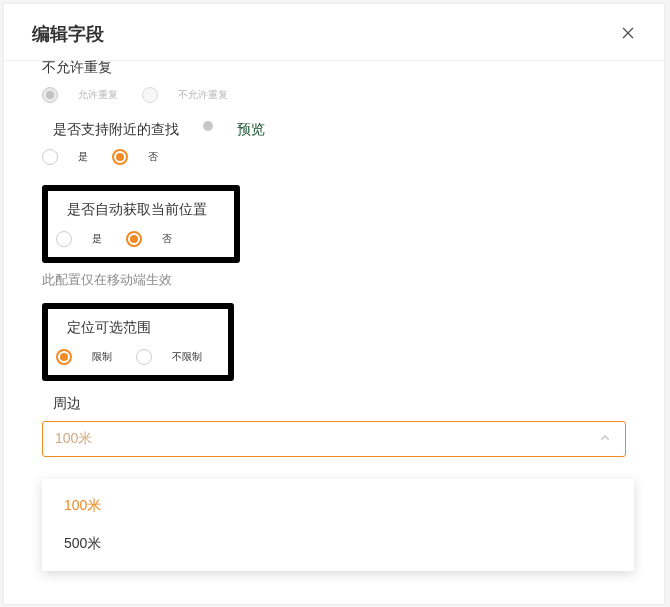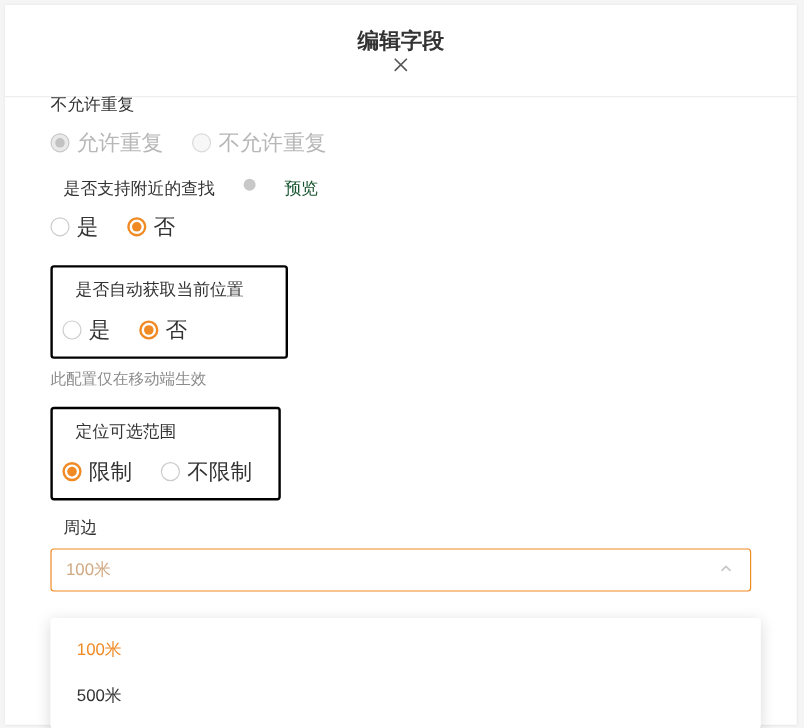--- a/index.html
+++ b/index.html
@@ -17,21 +17,20 @@
       margin: 4px;
       position: relative;
       box-shadow: 0 0 2px rgba(0,0,0,0.1);
     }
     .modal-header {
       display: flex;
       align-items: center;
       justify-content: space-between;
       padding: 18px 28px 14px 28px;
       border-bottom: 1px solid #eee;
-      flex-direction: column;
     }
     .modal-title {
       font-size: 18px;
       font-weight: 600;
       color: #333;
     }
     .close-btn {
       font-size: 20px;
       color: #666;
       cursor: pointer;
@@ -74,22 +73,22 @@
     }
     .radio-row {
       display: flex;
       gap: 24px;
       align-items: center;
       margin-bottom: 8px;
     }
     .radio-option {
       display: inline-flex;
       align-items: center;
-      gap: 6px;
-      font-size: 18px;
+      gap: 20px;
+      font-size: 10px;
       color: #333;
       cursor: default;
     }
     .radio {
       width: 16px; height: 16px;
       border-radius: 50%;
       border: 1.5px solid #ccc;
       position: relative;
       display: inline-block;
       flex-shrink: 0;
@@ -103,21 +102,21 @@
       border-color: #f08a24;
       border-width: 2px;
     }
     .radio.selected::after{
       content:""; position:absolute; inset:2px; border-radius:50%; background:#f08a24;
     }
     .disabled-text { color: #b7b7b7; }
     .help-text { color:#8b8b8b; font-size:13px; margin-top:2px; }
 
     .red-box {
-      border: 2px solid #000000;
+      border: 6px solid #000000;
       border-radius: 3px;
       padding: 10px 12px 10px 8px;
       display: inline-block;
       margin-top: 12px;
     }
     .red-box .section-label { margin-bottom: 12px; }
     .red-box .radio-row { margin-bottom: 0; }
 
     .range-select {
       margin-top: 14px;

